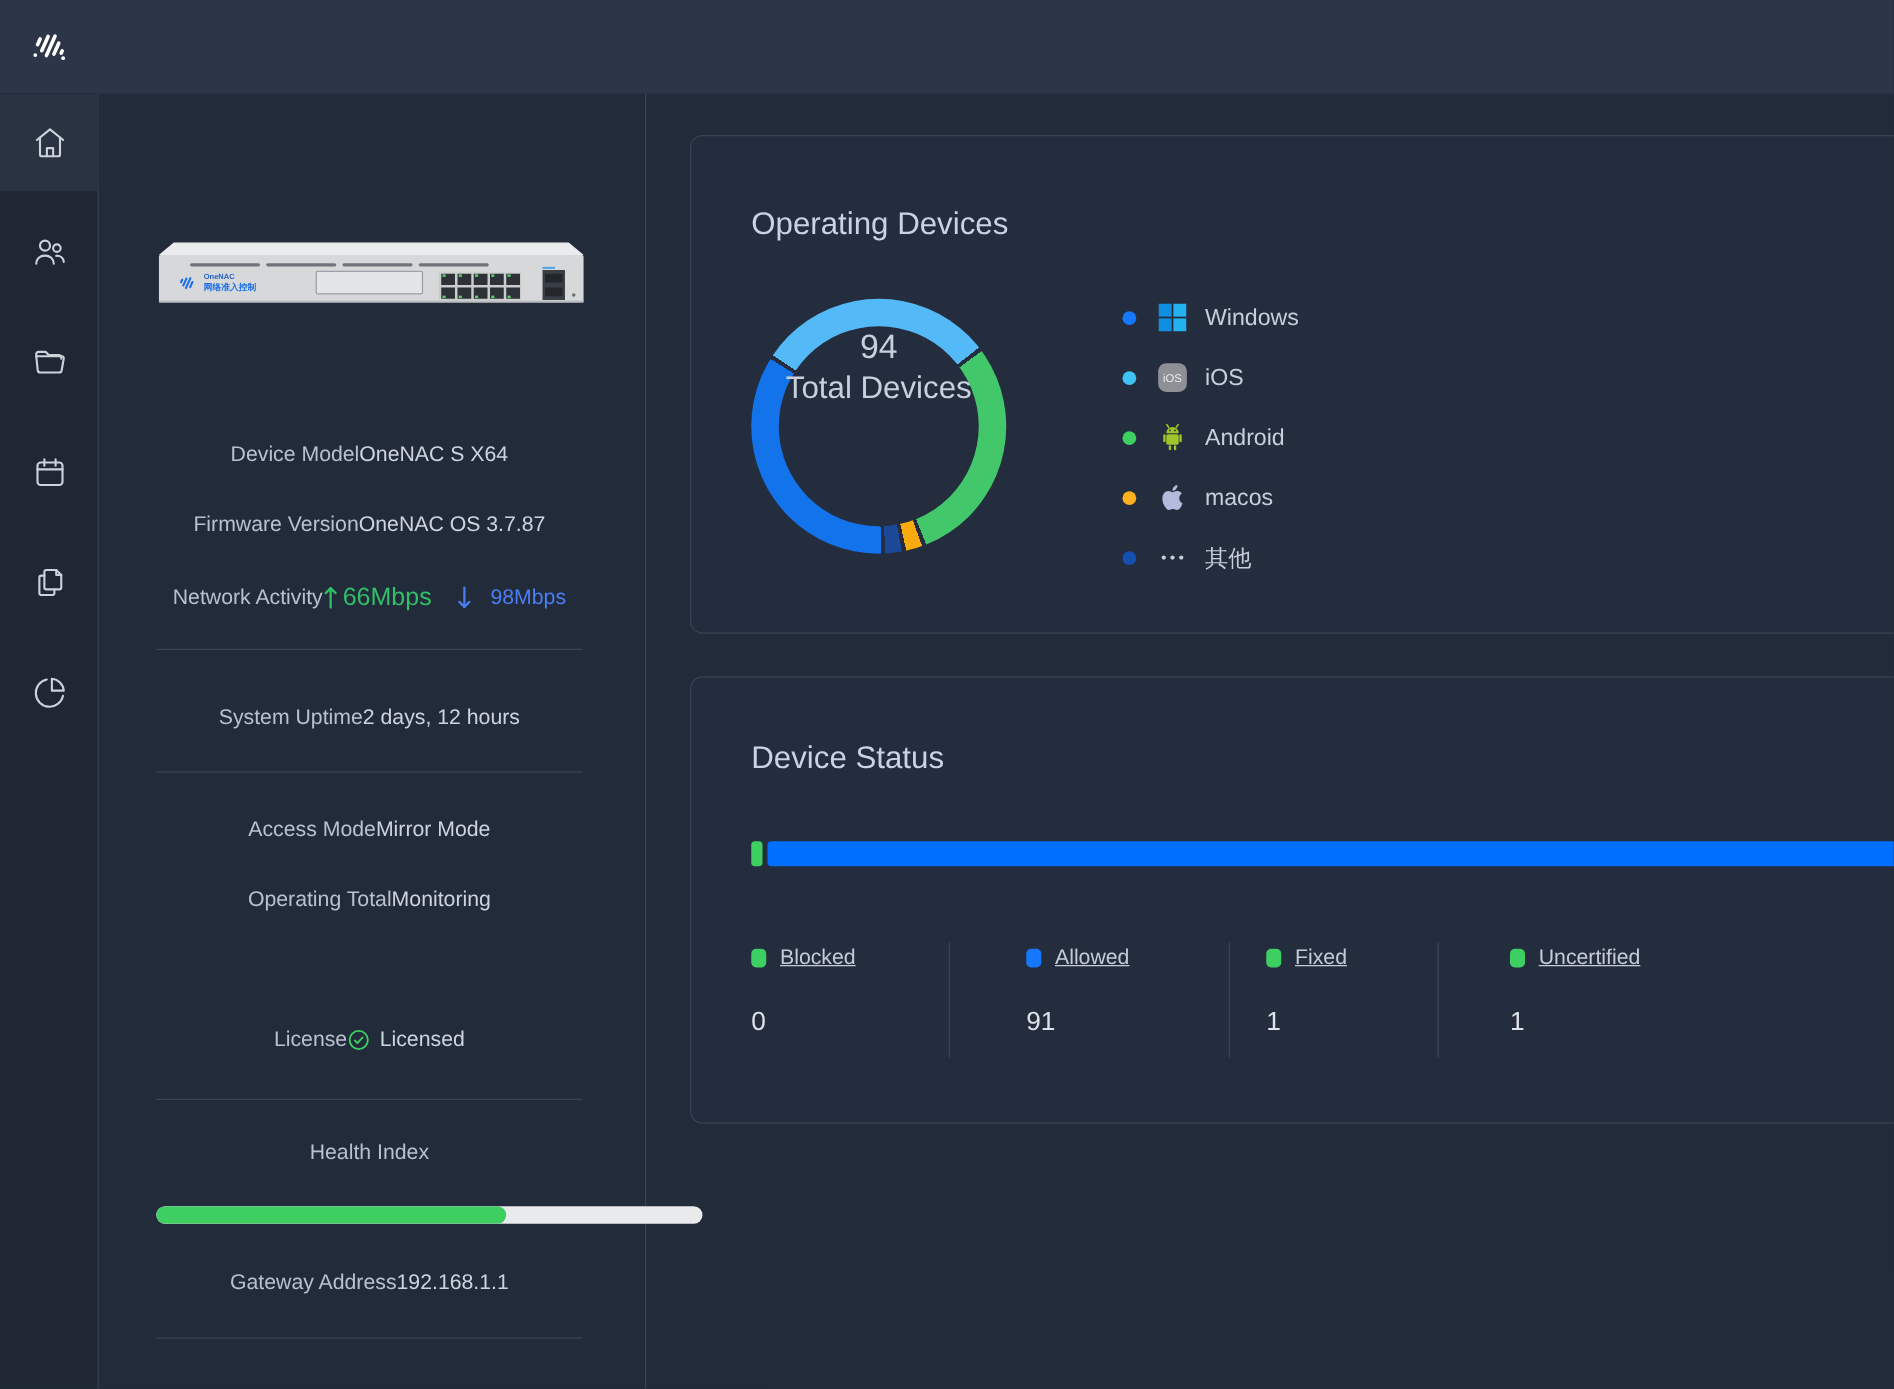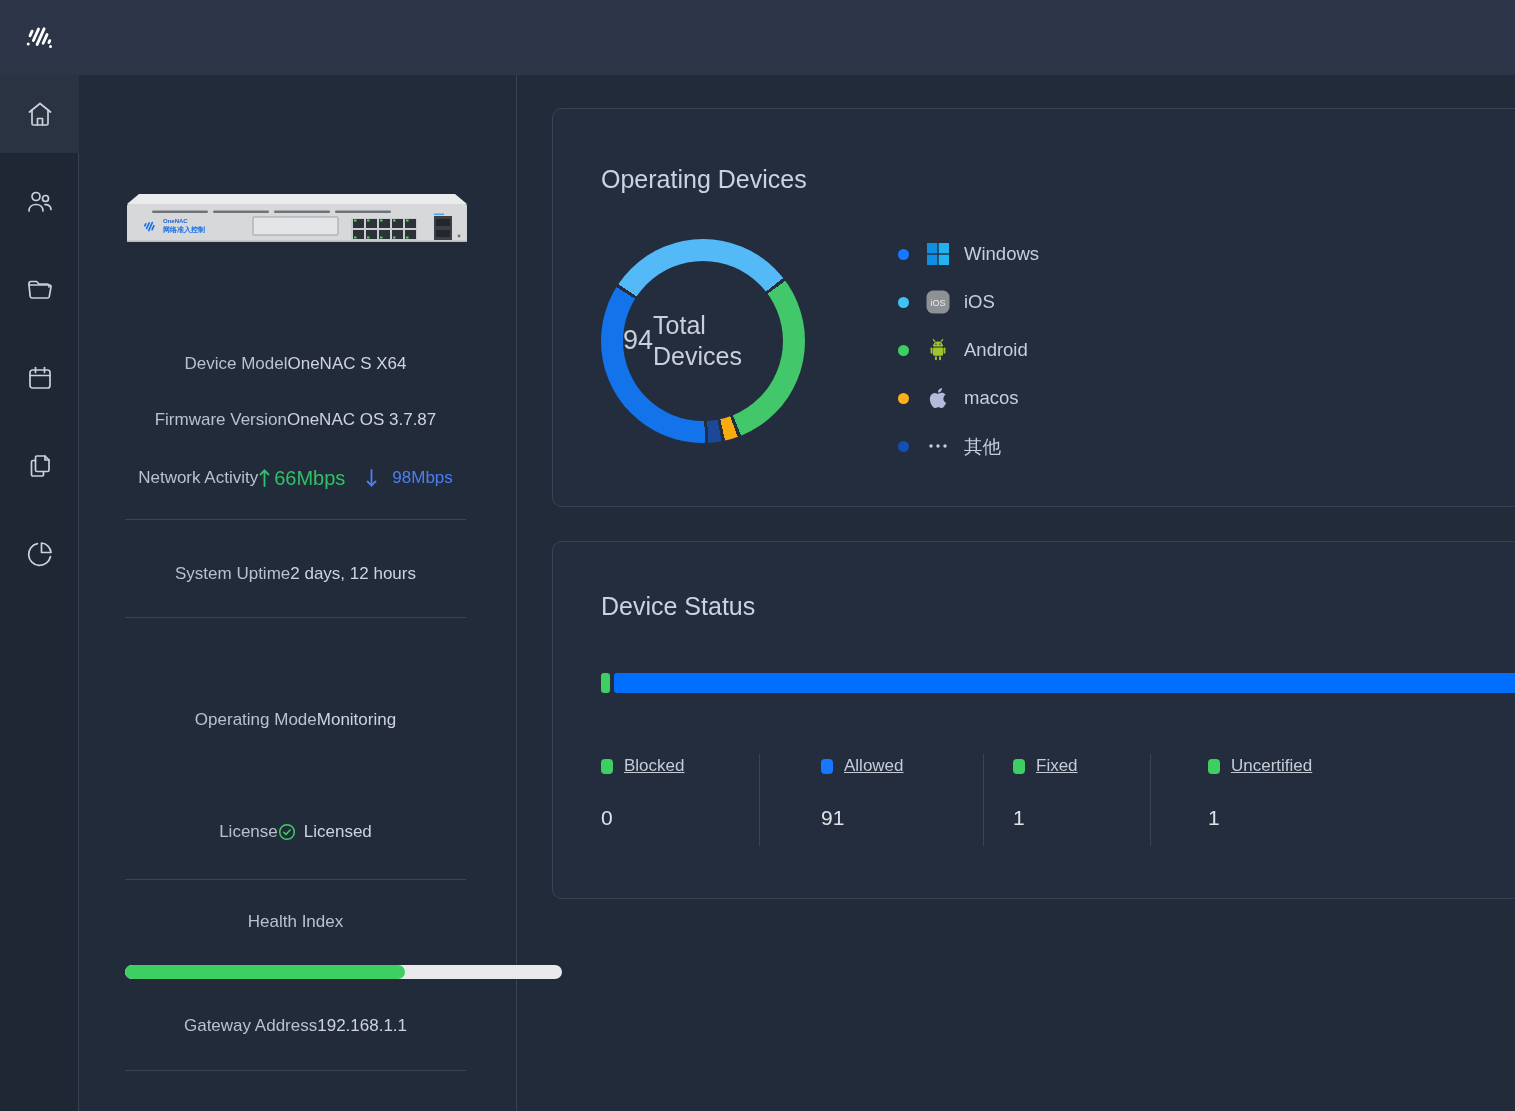--- a/index.html
+++ b/index.html
@@ -28,21 +28,21 @@
   .net-up{color:#31c065;font-size:20px;display:flex;align-items:center;gap:3px;}
   .net-down{color:#4b7ef5;font-size:17px;display:flex;align-items:center;gap:14px;margin-left:14px;}
   .lic-wrap{display:flex;align-items:center;gap:8px;}
   .health-track{height:14px;border-radius:7px;background:#e9eaec;overflow:hidden;position:relative;}
   .health-fill{height:100%;border-radius:7px;}
   
   .card{position:absolute;left:552px;width:1020px;background:#242d3d;border:1px solid #3a4354;border-radius:10px;box-sizing:border-box;}
   .card-title{position:absolute;left:48px;font-size:25px;color:#c9d3e6;}
   
   .donut{position:absolute;left:48px;top:130px;width:204px;height:204px;border-radius:50%;}
-  .donut-hole{position:absolute;left:22px;top:22px;right:22px;bottom:22px;border-radius:50%;background:#242d3d;display:flex;align-items:center;justify-content:center;}
+  .donut-hole{position:absolute;left:22px;top:22px;right:22px;bottom:22px;border-radius:50%;background:#242d3d;display:flex;flex-direction:column;align-items:center;justify-content:flex-start;}
   .donut-num{font-size:27px;color:#c9d0dd;line-height:1.25;}
   .donut-cap{font-size:25px;color:#c9d0dd;line-height:1.25;}
   
   .legend{position:absolute;left:345px;top:121px;}
   .legend-row{display:flex;align-items:center;height:48px;cursor:pointer;}
   .legend-dot{width:11px;height:11px;border-radius:50%;margin-right:17px;flex:0 0 auto;}
   .legend-icon{width:24px;height:24px;margin-right:14px;display:flex;align-items:center;justify-content:center;flex:0 0 auto;}
   .legend-label{font-size:18.5px;color:#c8cfdb;}
   
   .status-bar{position:absolute;left:48px;right:0;top:131px;height:20px;display:flex;gap:4px;}
@@ -213,22 +213,26 @@
 
   <div class="panel-abs hdiv" style="top:444px;"></div>
 
   <div class="panel-abs info-row" style="top:486px;">
     <span class="info-label">System Uptime</span>
     <span class="info-value">2 days, 12 hours</span>
   </div>
 
   <div class="panel-abs hdiv" style="top:542px;"></div>
 
+  <div class="panel-abs info-row" style="top:576px;">
+    <span class="info-label">Access Mode</span>
+    <span class="info-value">Mirror Mode</span>
+  </div>
   <div class="panel-abs info-row" style="top:632px;">
-    <span class="info-label">Operating Mode</span>
+    <span class="info-label">Operating Total</span>
     <span class="info-value">Monitoring</span>
   </div>
   <div class="panel-abs info-row" style="top:744px;">
     <span class="info-label">License</span>
     <span class="lic-wrap">
       <svg width="18" height="18" viewBox="0 0 18 18">
         <circle cx="9" cy="9" r="7.3" fill="none" stroke="#3ecf63" stroke-width="1.5"></circle>
         <path d="M5.8 9.3 l2.1 2.2 4.2-4.6" fill="none" stroke="#3ecf63" stroke-width="1.5" stroke-linecap="round" stroke-linejoin="round"></path>
       </svg>
       <span class="info-value">Licensed</span>

